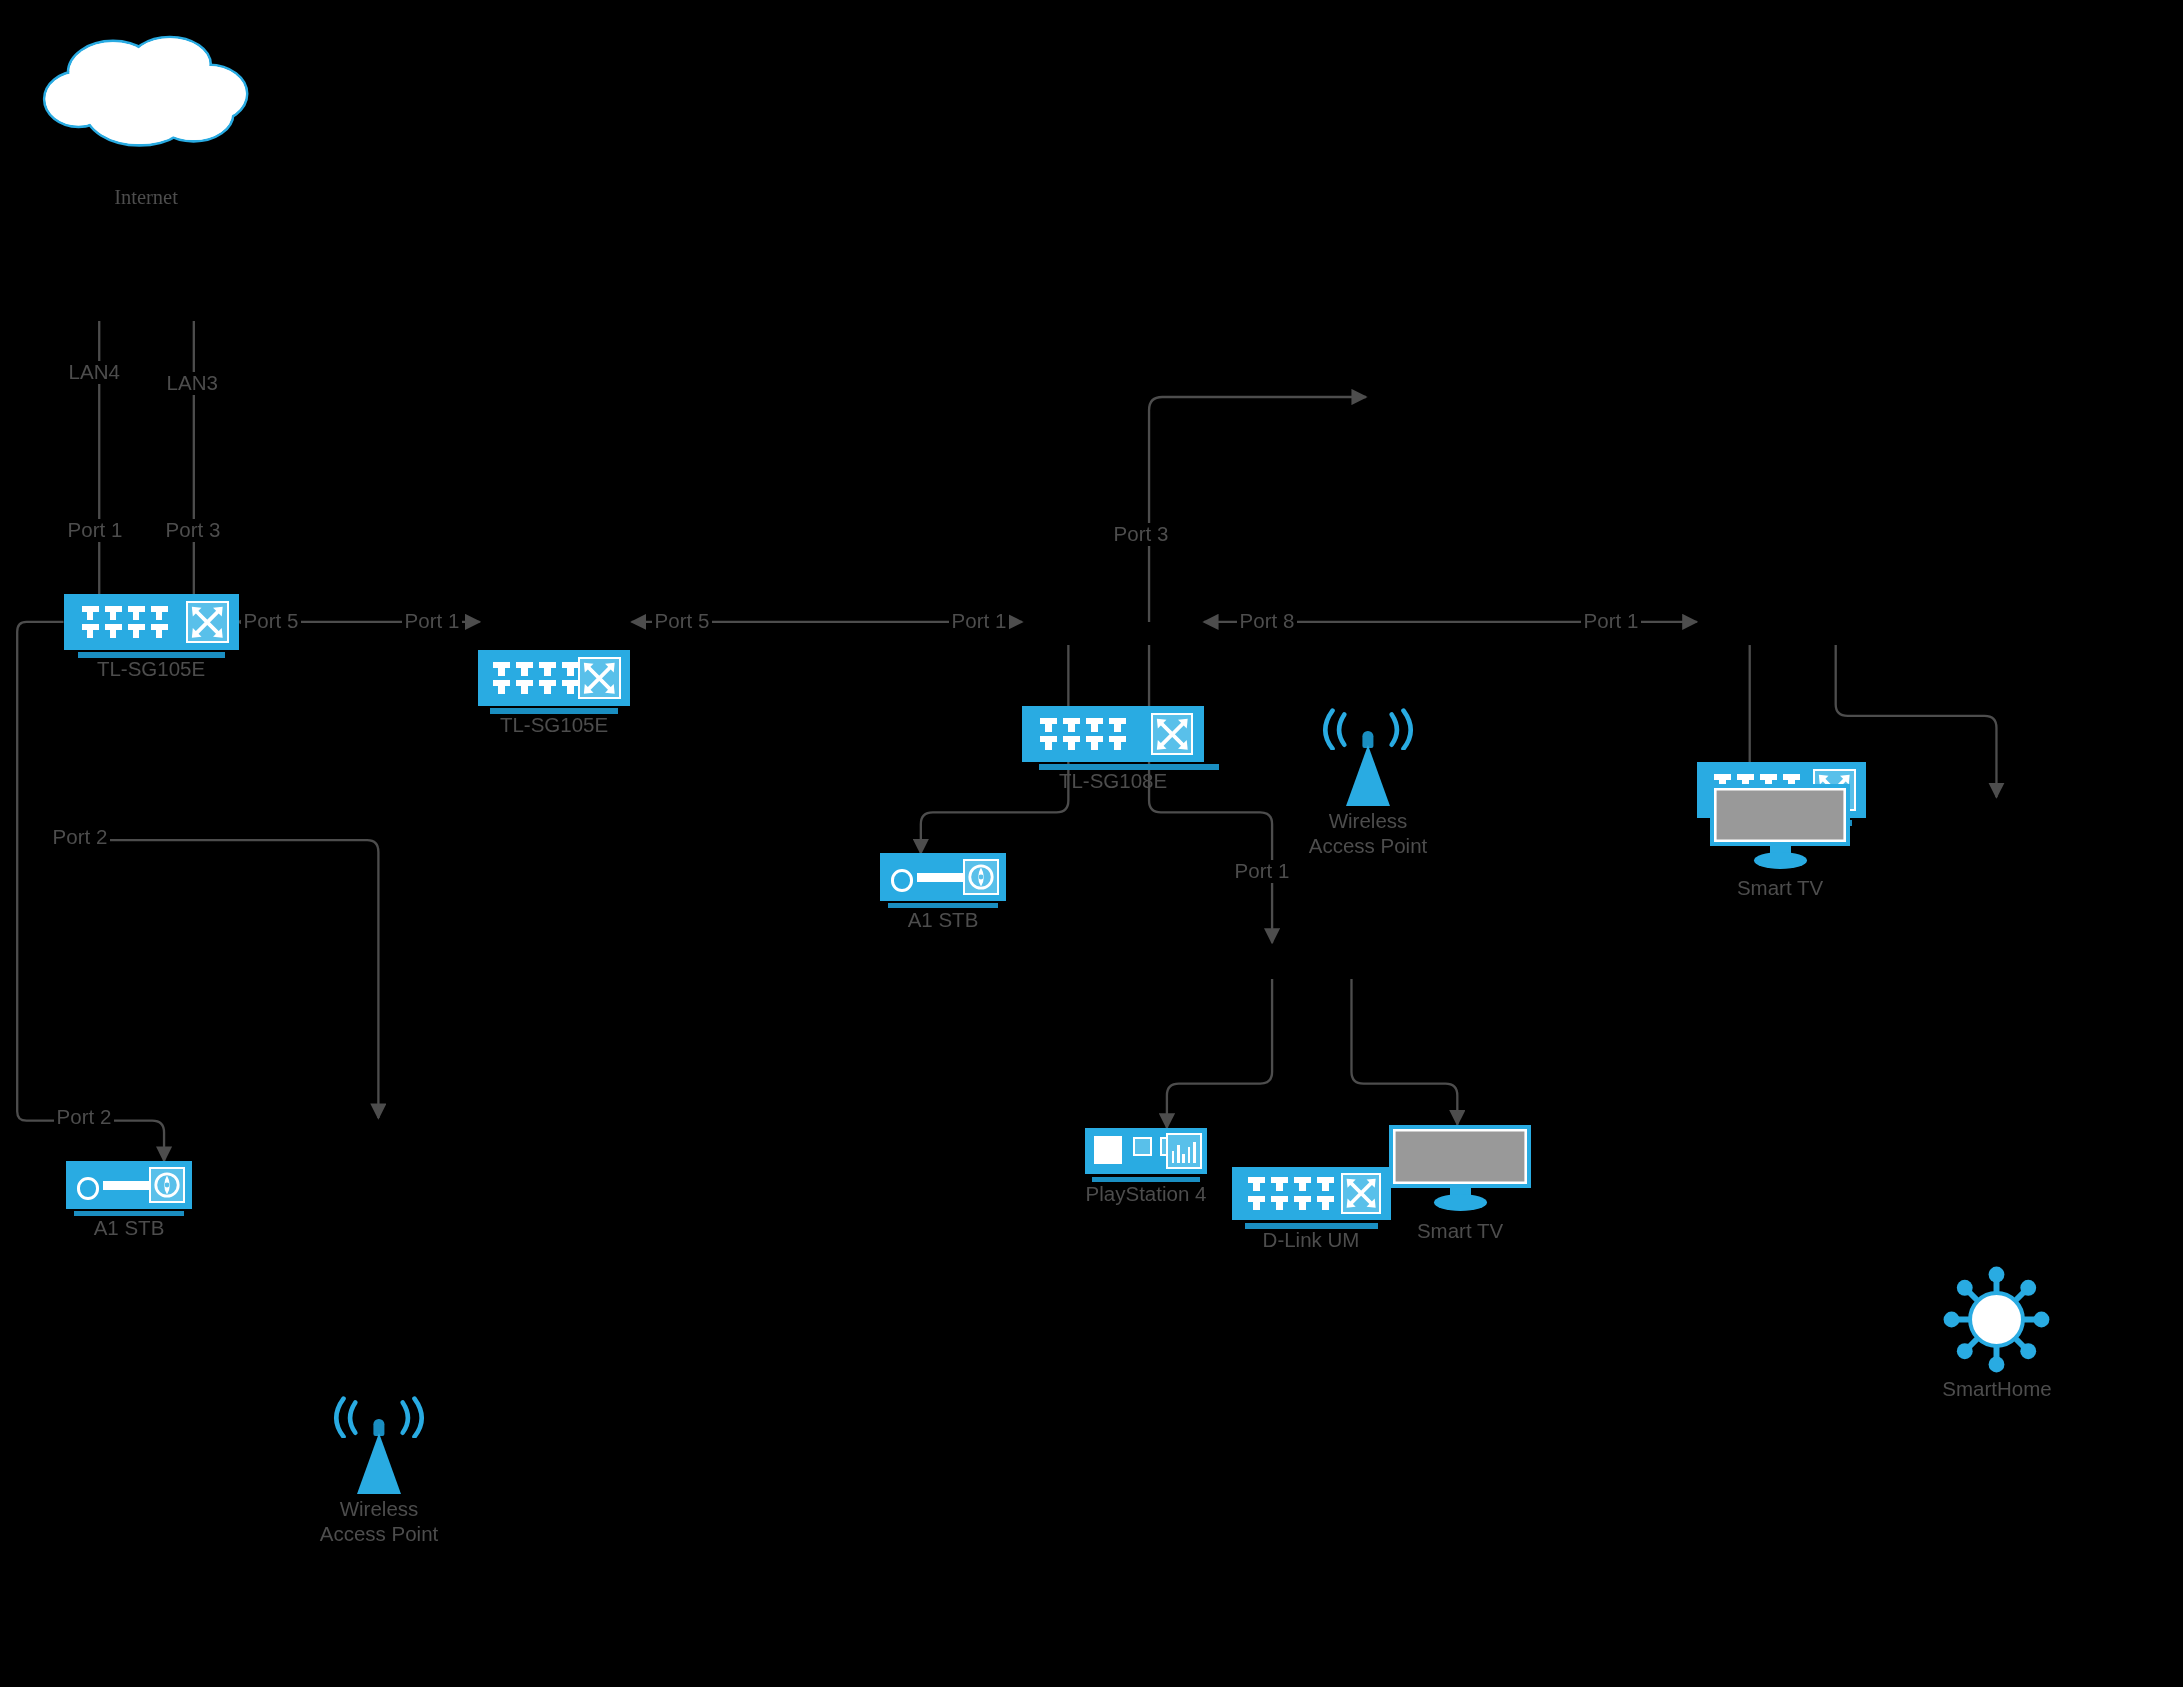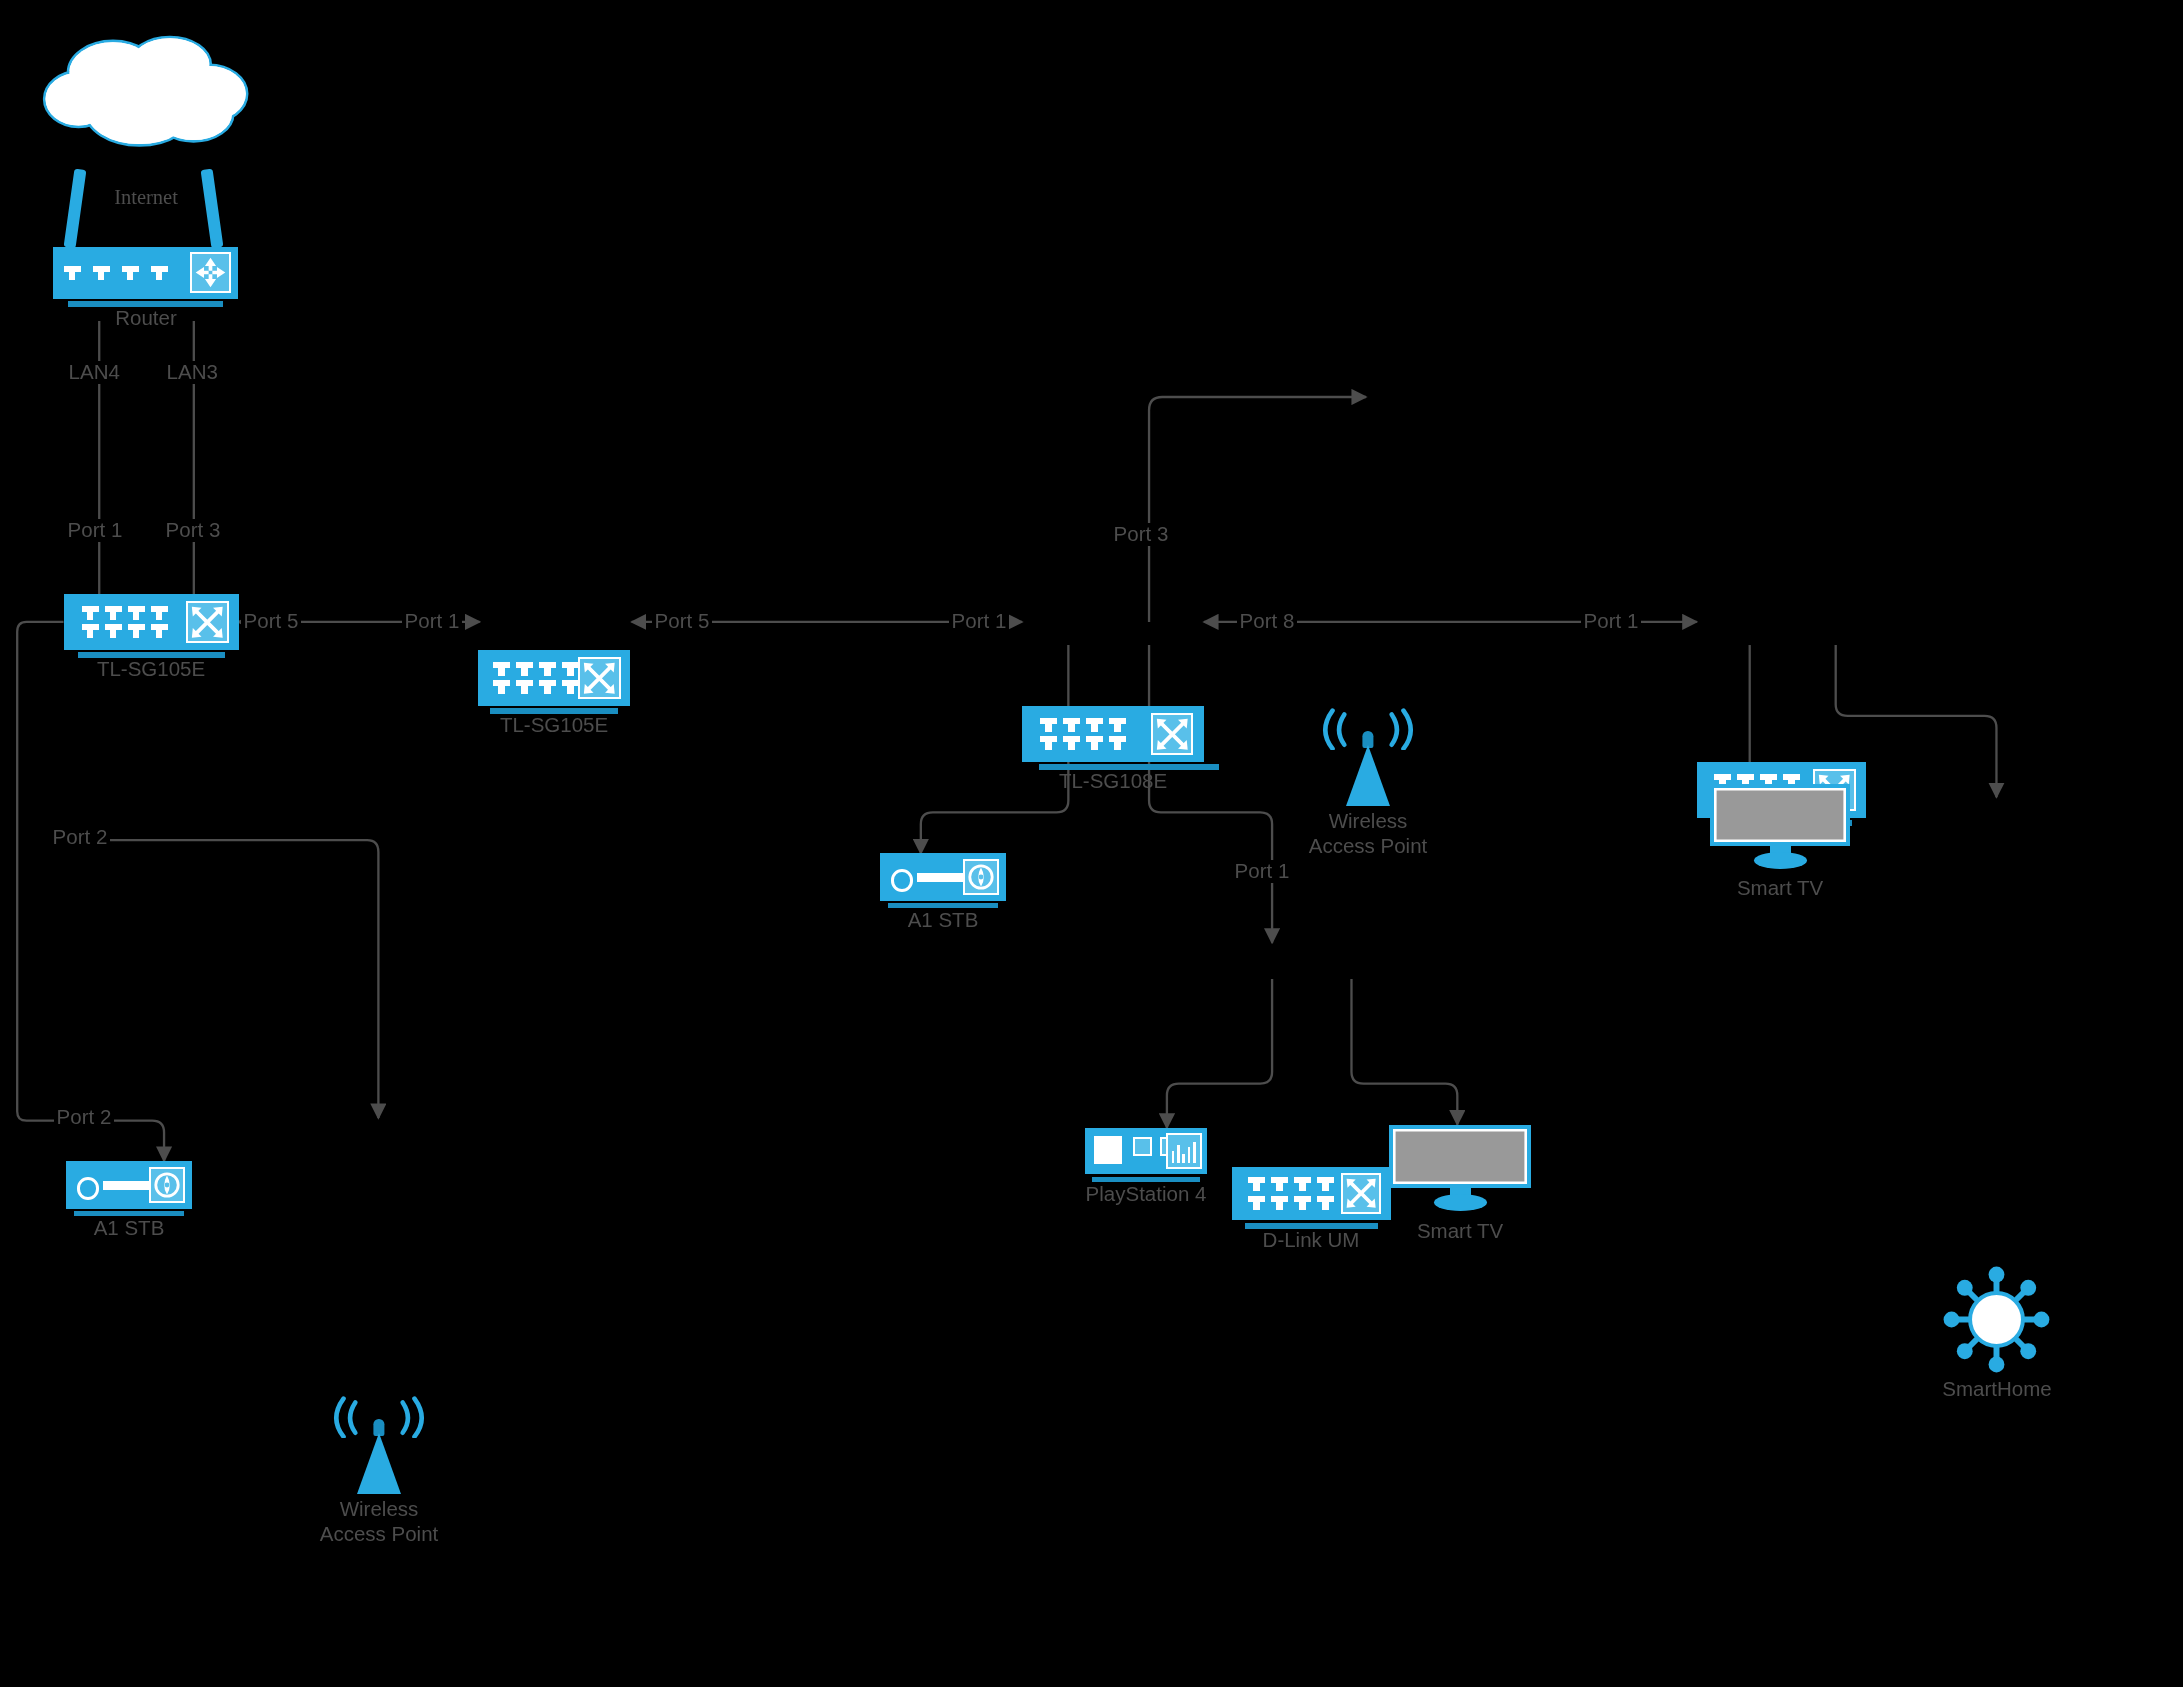--- a/index.html
+++ b/index.html
@@ -139,21 +139,21 @@
 
       <path d="M2043,1480 L2043,1620 Q2043,1638 2061,1638 L2185,1638 Q2203,1638 2203,1656 L2203,1700" marker-end="url(#arr)"></path>
 
       <path d="M2645,975 L2645,1185" marker-end="url(#arr)"></path>
 
       <path d="M2775,975 L2775,1065 Q2775,1082 2793,1082 L3000,1082 Q3018,1082 3018,1100 L3018,1205" marker-end="url(#arr)"></path>
     </g>
   </svg>
 
   <div class="edge-label" style="left:66px;top:361px;">LAN4</div>
-  <div class="edge-label" style="left:164px;top:361px;">LAN3</div>
+  <div class="edge-label" style="left:164px;top:372px;">LAN3</div>
   <div class="edge-label" style="left:65px;top:519px;">Port 1</div>
   <div class="edge-label" style="left:163px;top:519px;">Port 3</div>
   <div class="edge-label" style="left:241px;top:610px;">Port 5</div>
   <div class="edge-label" style="left:402px;top:610px;">Port 1</div>
   <div class="edge-label" style="left:652px;top:610px;">Port 5</div>
   <div class="edge-label" style="left:949px;top:610px;">Port 1</div>
   <div class="edge-label" style="left:1111px;top:523px;">Port 3</div>
   <div class="edge-label" style="left:1237px;top:610px;">Port 8</div>
   <div class="edge-label" style="left:1581px;top:610px;">Port 1</div>
   <div class="edge-label" style="left:1035px;top:726px;">Port 7</div>
@@ -177,44 +177,20 @@
         <ellipse cx="196" cy="48" rx="60" ry="40"></ellipse>
         <ellipse cx="255" cy="92" rx="56" ry="42"></ellipse>
         <ellipse cx="58" cy="100" rx="50" ry="40"></ellipse>
         <ellipse cx="150" cy="118" rx="80" ry="50"></ellipse>
         <ellipse cx="232" cy="122" rx="58" ry="40"></ellipse>
       </g>
     </svg>
     <div class="node-label" style="top:152px;left:106px;font-family:Liberation Serif, serif;">Internet</div>
   </div>
 
-  <div class="node" style="left:53px;top:169px;width:185px;height:152px;">
-    <div class="antenna" style="left:16px;top:0px;width:12px;height:79px;transform:rotate(8deg);"></div>
-    <div class="antenna" style="left:153px;top:0px;width:12px;height:79px;transform:rotate(-8deg);"></div>
-    <div class="router-body" style="left:0;top:78px;width:185px;height:52px;">
-      <div class="router-ports">
-        <div class="rj"></div>
-        <div class="rj"></div>
-        <div class="rj"></div>
-        <div class="rj"></div>
-      </div>
-      <div style="position:absolute;right:6.6px;top:5.3px;width:41px;height:41px;border:2.6px solid #fff;background:#59c0ea;box-sizing:border-box;">
-        <svg width="100%" height="100%" viewBox="0 0 40 40">
-          <g fill="#fff">
-            <path d="M20 4 L26 13 L22 13 L22 18 L18 18 L18 13 L14 13 Z"></path>
-            <path d="M20 36 L14 27 L18 27 L18 22 L22 22 L22 27 L26 27 Z"></path>
-            <path d="M4 20 L13 14 L13 18 L18 18 L18 22 L13 22 L13 26 Z"></path>
-            <path d="M36 20 L27 26 L27 22 L22 22 L22 18 L27 18 L27 14 Z"></path>
-          </g>
-        </svg>
-      </div>
-    </div>
-    <div class="router-base" style="top:132px;"></div>
-    <div class="node-label" style="top:136px;left:93px;">Router</div>
-  </div>
 
   <div class="node switch" style="left:64px;top:594px;width:175px;height:56px;">
     <div class="switch-body" style="width:175px;height:56px;">
       <div class="ports-grid">
         <div class="rj"></div>
           <div class="rj"></div>
           <div class="rj"></div>
           <div class="rj"></div>
         <div class="rj"></div>
           <div class="rj"></div>

